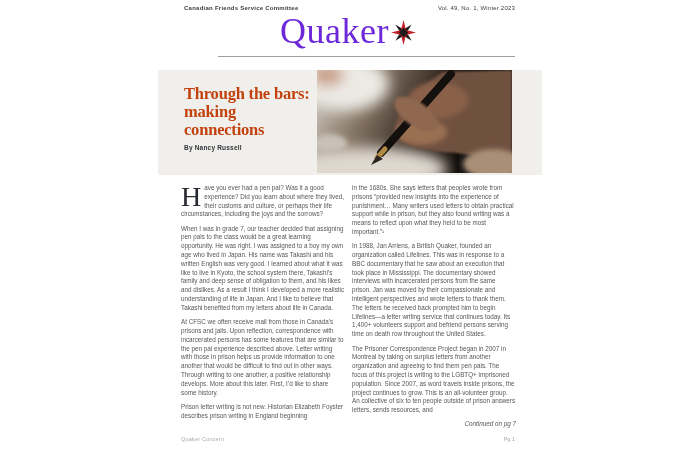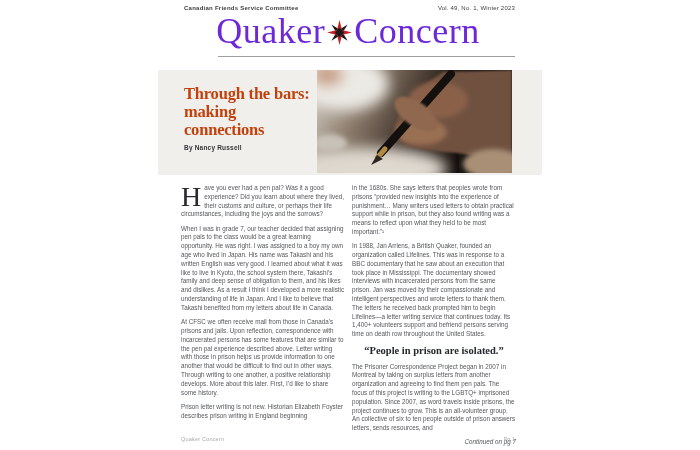--- a/index.html
+++ b/index.html
@@ -53,21 +53,20 @@
   <div class="pub">Canadian Friends Service Committee</div>
   <div class="issue">Vol. 49, No. 1, Winter 2023</div>
 
   <div class="mast-title">
     <span>Quaker</span>
     <svg class="star" viewBox="0 0 40 40" aria-hidden="true">
       <polygon points="33,7 25,20 33,33 20,25 7,33 15,20 7,7 20,15" fill="#1a1a1a"></polygon>
       <polygon points="20,0 24,16 40,20 24,24 20,40 16,24 0,20 16,16" fill="#c32027"></polygon>
       <polygon points="20,12.5 27.5,20 20,27.5 12.5,20" fill="#1a1a1a"></polygon>
     </svg>
-    <span>Concern</span>
   </div>
   <div class="rule"></div>
 
   <div class="herobox"></div>
   <h1 class="headline">Through the bars: making connections</h1>
   <div class="byline">By Nancy Russell</div>
 
   <div class="photo">
     <svg viewBox="0 0 195 103" width="195" height="103" preserveAspectRatio="none" aria-hidden="true">
       <defs>
@@ -112,21 +111,20 @@
   <div class="col col-left">
     <p><span class="dropcap">H</span><span>ave you ever had a pen pal? Was it a good experience? Did you learn about where they lived, their customs and culture, or perhaps their life circumstances, including the joys and the sorrows?</span></p>
     <p>When I was in grade 7, our teacher decided that assigning pen pals to the class would be a great learning opportunity. He was right. I was assigned to a boy my own age who lived in Japan. His name was Takashi and his written English was very good. I learned about what it was like to live in Kyoto, the school system there, Takashi’s family and deep sense of obligation to them, and his likes and dislikes. As a result I think I developed a more realistic understanding of life in Japan. And I like to believe that Takashi benefited from my letters about life in Canada.</p>
     <p>At CFSC we often receive mail from those in Canada’s prisons and jails. Upon reflection, correspondence with incarcerated persons has some features that are similar to the pen pal experience described above. Letter writing with those in prison helps us provide information to one another that would be difficult to find out in other ways. Through writing to one another, a positive relationship develops. More about this later. First, I’d like to share some history.</p>
     <p>Prison letter writing is not new. Historian Elizabeth Foyster describes prison writing in England beginning</p>
   </div>
 
   <div class="col col-right">
     <p>in the 1680s. She says letters that peoples wrote from prisons “provided new insights into the experience of punishment… Many writers used letters to obtain practical support while in prison, but they also found writing was a means to reflect upon what they held to be most important.”¹</p>
     <p>In 1988, Jan Arriens, a British Quaker, founded an organization called Lifelines. This was in response to a BBC documentary that he saw about an execution that took place in Mississippi. The documentary showed interviews with incarcerated persons from the same prison. Jan was moved by their compassionate and intelligent perspectives and wrote letters to thank them. The letters he received back prompted him to begin Lifelines—a letter writing service that continues today. Its 1,400+ volunteers support and befriend persons serving time on death row throughout the United States.</p>
-    <div class="pullquote">“People in prison are isolated.”</div>
     <p>The Prisoner Correspondence Project began in 2007 in Montreal by taking on surplus letters from another organization and agreeing to find them pen pals. The focus of this project is writing to the LGBTQ+ imprisoned population. Since 2007, as word travels inside prisons, the project continues to grow. This is an all-volunteer group. An collective of six to ten people outside of prison answers letters, sends resources, and</p>
     <div class="continued">Continued on pg 7</div>
   </div>
 
   <div class="f-left">Quaker Concern</div>
   <div class="f-right">Pg 1</div>
 
 </div>
 
 </body></html>

